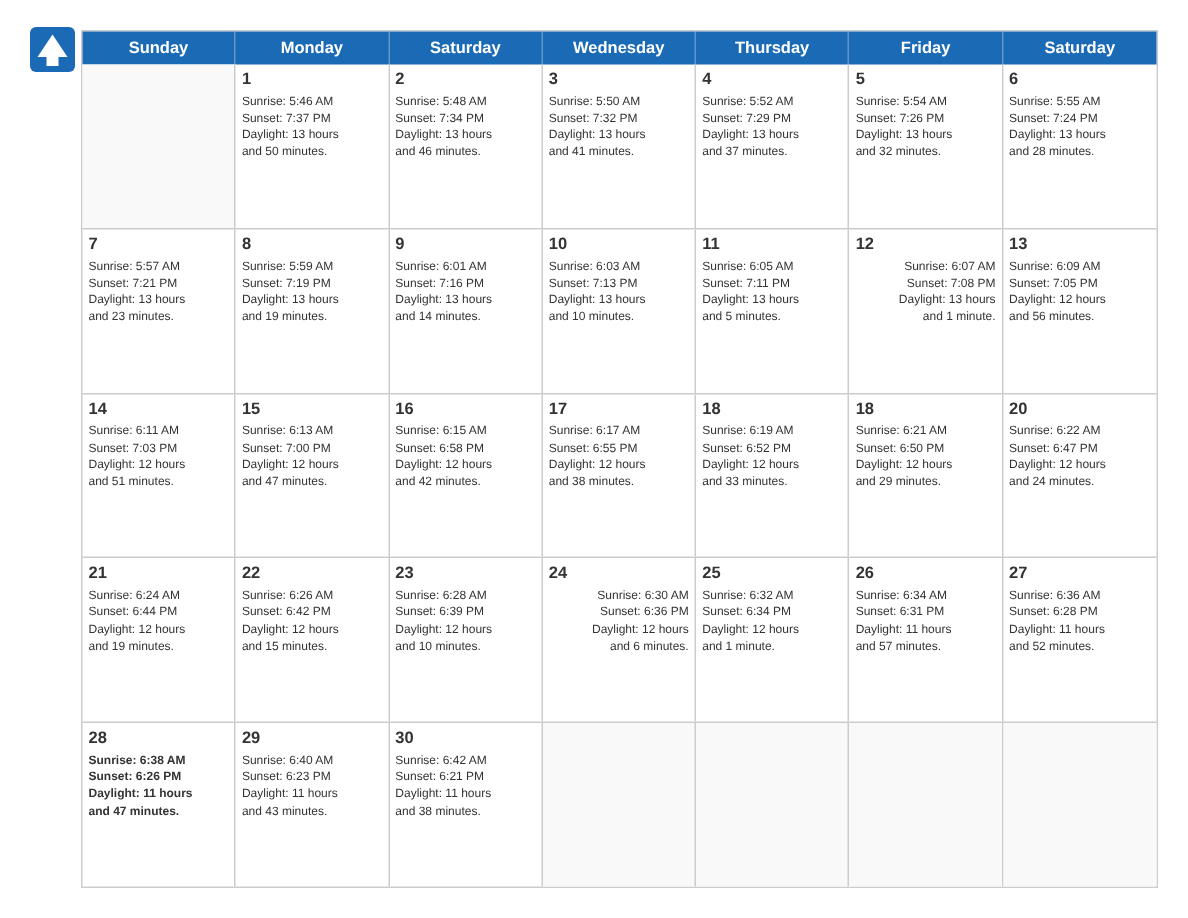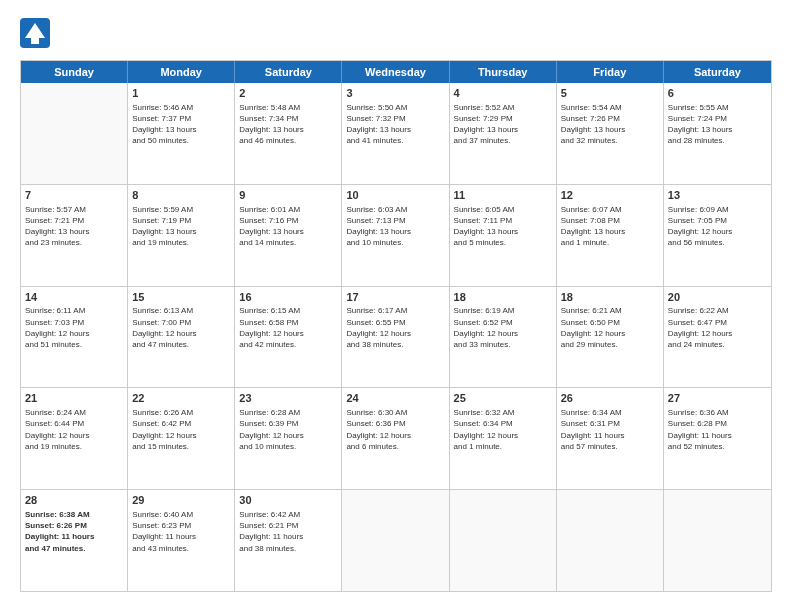--- a/index.html
+++ b/index.html
@@ -8,21 +8,21 @@
       height: 612px;
       font-family: Arial, sans-serif;
       background: #fff;
       overflow: hidden;
     }
     .page {
       width: 792px;
       height: 612px;
       padding: 20px;
       display: flex;
-      flex-direction: column;
+      flex-direction: row;
     }
     .header {
       display: flex;
       justify-content: space-between;
       align-items: flex-start;
       margin-bottom: 10px;
     }
     .logo {
       display: flex;
       align-items: center;
@@ -207,21 +207,21 @@
           </div>
           <div class="cal-cell">
             <div class="day-num">11</div>
             <div class="cell-info" style="white-space: pre-line;">Sunrise: 6:05 AM
 Sunset: 7:11 PM
 Daylight: 13 hours
 and 5 minutes.</div>
           </div>
           <div class="cal-cell">
             <div class="day-num">12</div>
-            <div class="cell-info" style="white-space: pre-line;">Sunrise: 6:07 AM
+            <div class="cell-info" style="white-space: pre-line; text-align: right;">Sunrise: 6:07 AM
 Sunset: 7:08 PM
 Daylight: 13 hours
 and 1 minute.</div>
           </div>
           <div class="cal-cell">
             <div class="day-num">13</div>
             <div class="cell-info" style="white-space: pre-line;">Sunrise: 6:09 AM
 Sunset: 7:05 PM
 Daylight: 12 hours
 and 56 minutes.</div>
@@ -295,21 +295,21 @@
           </div>
           <div class="cal-cell">
             <div class="day-num">23</div>
             <div class="cell-info" style="white-space: pre-line;">Sunrise: 6:28 AM
 Sunset: 6:39 PM
 Daylight: 12 hours
 and 10 minutes.</div>
           </div>
           <div class="cal-cell">
             <div class="day-num">24</div>
-            <div class="cell-info" style="white-space: pre-line;">Sunrise: 6:30 AM
+            <div class="cell-info" style="white-space: pre-line; text-align: right;">Sunrise: 6:30 AM
 Sunset: 6:36 PM
 Daylight: 12 hours
 and 6 minutes.</div>
           </div>
           <div class="cal-cell">
             <div class="day-num">25</div>
             <div class="cell-info" style="white-space: pre-line;">Sunrise: 6:32 AM
 Sunset: 6:34 PM
 Daylight: 12 hours
 and 1 minute.</div>

